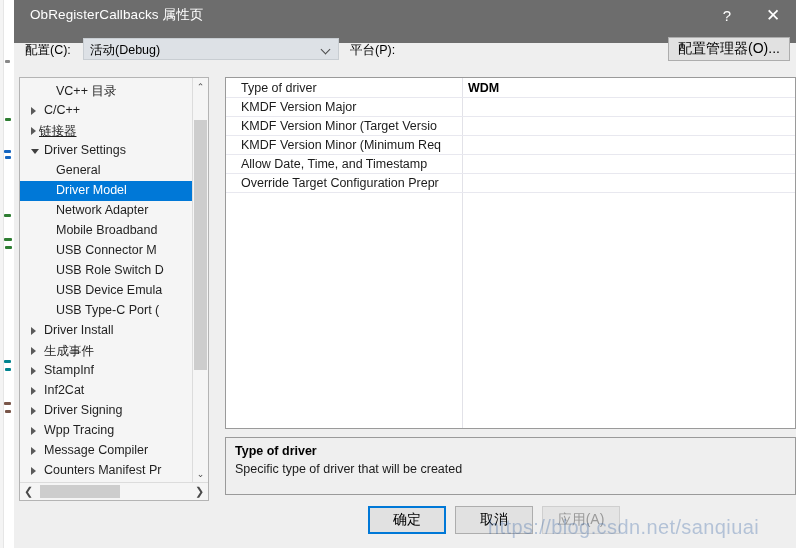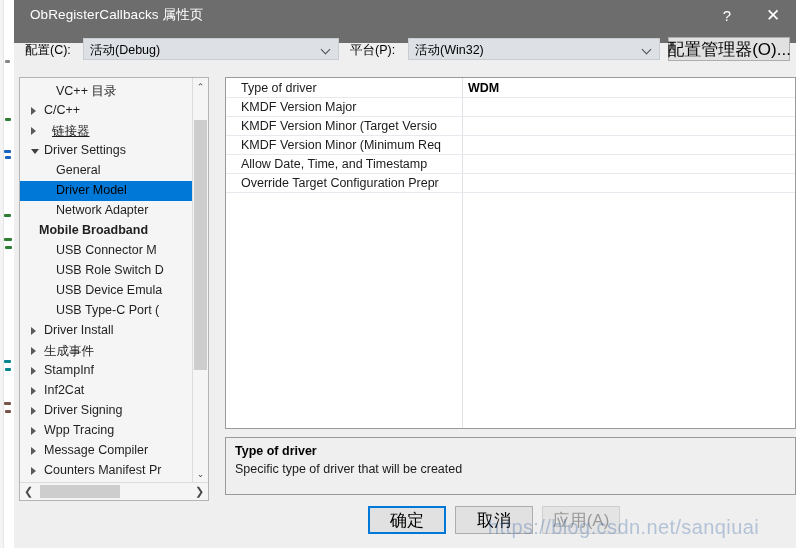--- a/index.html
+++ b/index.html
@@ -24,29 +24,29 @@
   .win-help{right:46px;}
   .win-close{right:0;font-size:17px;}
 
   
   .cfg-row{position:absolute;left:0;top:31px;width:782px;height:40px;text-align:center;}
   .lbl{position:absolute;font-size:12.5px;color:#000;white-space:nowrap;}
   .combo{position:absolute;height:22px;background:#dde1e6;border:1px solid #c8cdd2;box-sizing:border-box;}
   .combo .ctext{position:absolute;left:6px;top:3px;font-size:12.5px;color:#000;white-space:nowrap;}
   .combo .carrow{position:absolute;right:7px;top:6px;width:9px;height:9px;}
   .combo .carrow:before{content:"";position:absolute;left:0;top:1px;width:6px;height:6px;border-right:1.4px solid #4c4c4c;border-bottom:1.4px solid #4c4c4c;transform:rotate(45deg);}
-  .btn{position:absolute;background:#e1e1e1;border:1px solid #adadad;box-sizing:border-box;display:flex;align-items:center;justify-content:center;font-size:17px;color:#000;cursor:default;white-space:nowrap;}
+  .btn{position:absolute;background:#e1e1e1;border:1px solid #adadad;box-sizing:border-box;display:flex;align-items:center;justify-content:center;font-size:14px;color:#000;cursor:default;white-space:nowrap;}
   .btn.disabled{color:#9a9a9a;border-color:#cfcfcf;background:#e4e4e4;}
   .btn.default{border:2px solid #0078d7;background:#e1e1e1;}
 
   
   .treebox{position:absolute;left:5px;top:77px;width:190px;height:424px;background:#f5f5f5;border:1px solid #b4b4b4;box-sizing:border-box;overflow:hidden;}
   .tree-scrollarea{position:absolute;left:0;top:0;width:172px;height:404px;overflow:hidden;}
   .trow{position:absolute;left:0;width:172px;height:20px;display:flex;align-items:center;white-space:nowrap;font-size:12.5px;color:#1f1f1f;}
-  .trow.sel{background:#0078d7;color:#000000;width:184px;}
+  .trow.sel{background:#0078d7;color:#ffffff;width:184px;}
   .twist{position:absolute;width:11px;height:20px;}
   .twist .tri{position:absolute;left:1px;top:6px;width:0;height:0;}
   .tri.collapsed{border-left:5px solid transparent;border-top:4px solid transparent;border-bottom:4px solid transparent;border-left-color:#5a5a5a;}
   .tri.expanded{border-left:4.5px solid transparent;border-right:4.5px solid transparent;border-top:5px solid #3f3f3f;top:8px;}
   .tlabel{position:absolute;top:2px;}
 
   
   .vsb{position:absolute;right:0;top:0;width:16px;height:404px;background:#f5f5f5;border-left:1px solid #dcdcdc;box-sizing:border-box;}
   .vsb-up,.vsb-dn{position:absolute;left:0;width:15px;height:17px;display:flex;align-items:center;justify-content:center;color:#4a4a4a;font-size:9px;}
   .vsb-up{top:0;}
@@ -102,61 +102,57 @@
       <div class="win-btn win-close">✕</div>
     </div>
 
     <div class="cfg-row">
       <div class="lbl" style="left:11px;top:11px;">配置(C):</div>
       <div class="combo" style="left:69px;top:7px;width:256px;">
         <div class="ctext">活动(Debug)</div>
         <div class="carrow"></div>
       </div>
       <div class="lbl" style="left:336px;top:11px;">平台(P):</div>
-      <div class="combo" style="left:394px;top:7px;width:252px;">
-        <div class="ctext">活动(Win32)</div>
-        <div class="carrow"></div>
-      </div>
       <div class="btn" style="left:654px;top:6px;width:122px;height:24px;">配置管理器(O)...</div>
     </div>
 
     <div class="treebox">
       <div class="tree-scrollarea" id="tree-rows">
           <div class="trow" style="top: 23px;">
             <span class="twist" style="left: 10px;">
               <span class="tri collapsed"></span>
             </span>
             <span class="tlabel" style="left: 24px;">C/C++</span>
           </div>
           <div class="trow" style="top: 3px;">
             <span class="tlabel" style="left: 36px;">VC++ 目录</span>
           </div>
           <div class="trow" style="top: 43px;">
             <span class="twist" style="left: 10px;">
               <span class="tri collapsed"></span>
             </span>
-            <span class="tlabel" style="left: 32px; text-decoration: underline;">链接器</span>
+            <span class="tlabel" style="left: 19px; text-decoration: underline;">链接器</span>
           </div>
           <div class="trow" style="top: 63px;">
             <span class="twist" style="left: 10px;">
               <span class="tri expanded"></span>
             </span>
             <span class="tlabel" style="left: 24px;">Driver Settings</span>
           </div>
           <div class="trow" style="top: 83px;">
             <span class="tlabel" style="left: 36px;">General</span>
           </div>
           <div class="trow sel" style="top: 103px;">
             <span class="tlabel" style="left: 36px;">Driver Model</span>
           </div>
           <div class="trow" style="top: 123px;">
             <span class="tlabel" style="left: 36px;">Network Adapter</span>
           </div>
           <div class="trow" style="top: 143px;">
-            <span class="tlabel" style="left: 19px; font-weight: bold;">Mobile Broadband</span>
+            <span class="tlabel" style="left: 36px;">Mobile Broadband</span>
           </div>
           <div class="trow" style="top: 163px;">
             <span class="tlabel" style="left: 36px;">USB Connector M</span>
           </div>
           <div class="trow" style="top: 183px;">
             <span class="tlabel" style="left: 36px;">USB Role Switch D</span>
           </div>
           <div class="trow" style="top: 203px;">
             <span class="tlabel" style="left: 36px;">USB Device Emula</span>
           </div>

